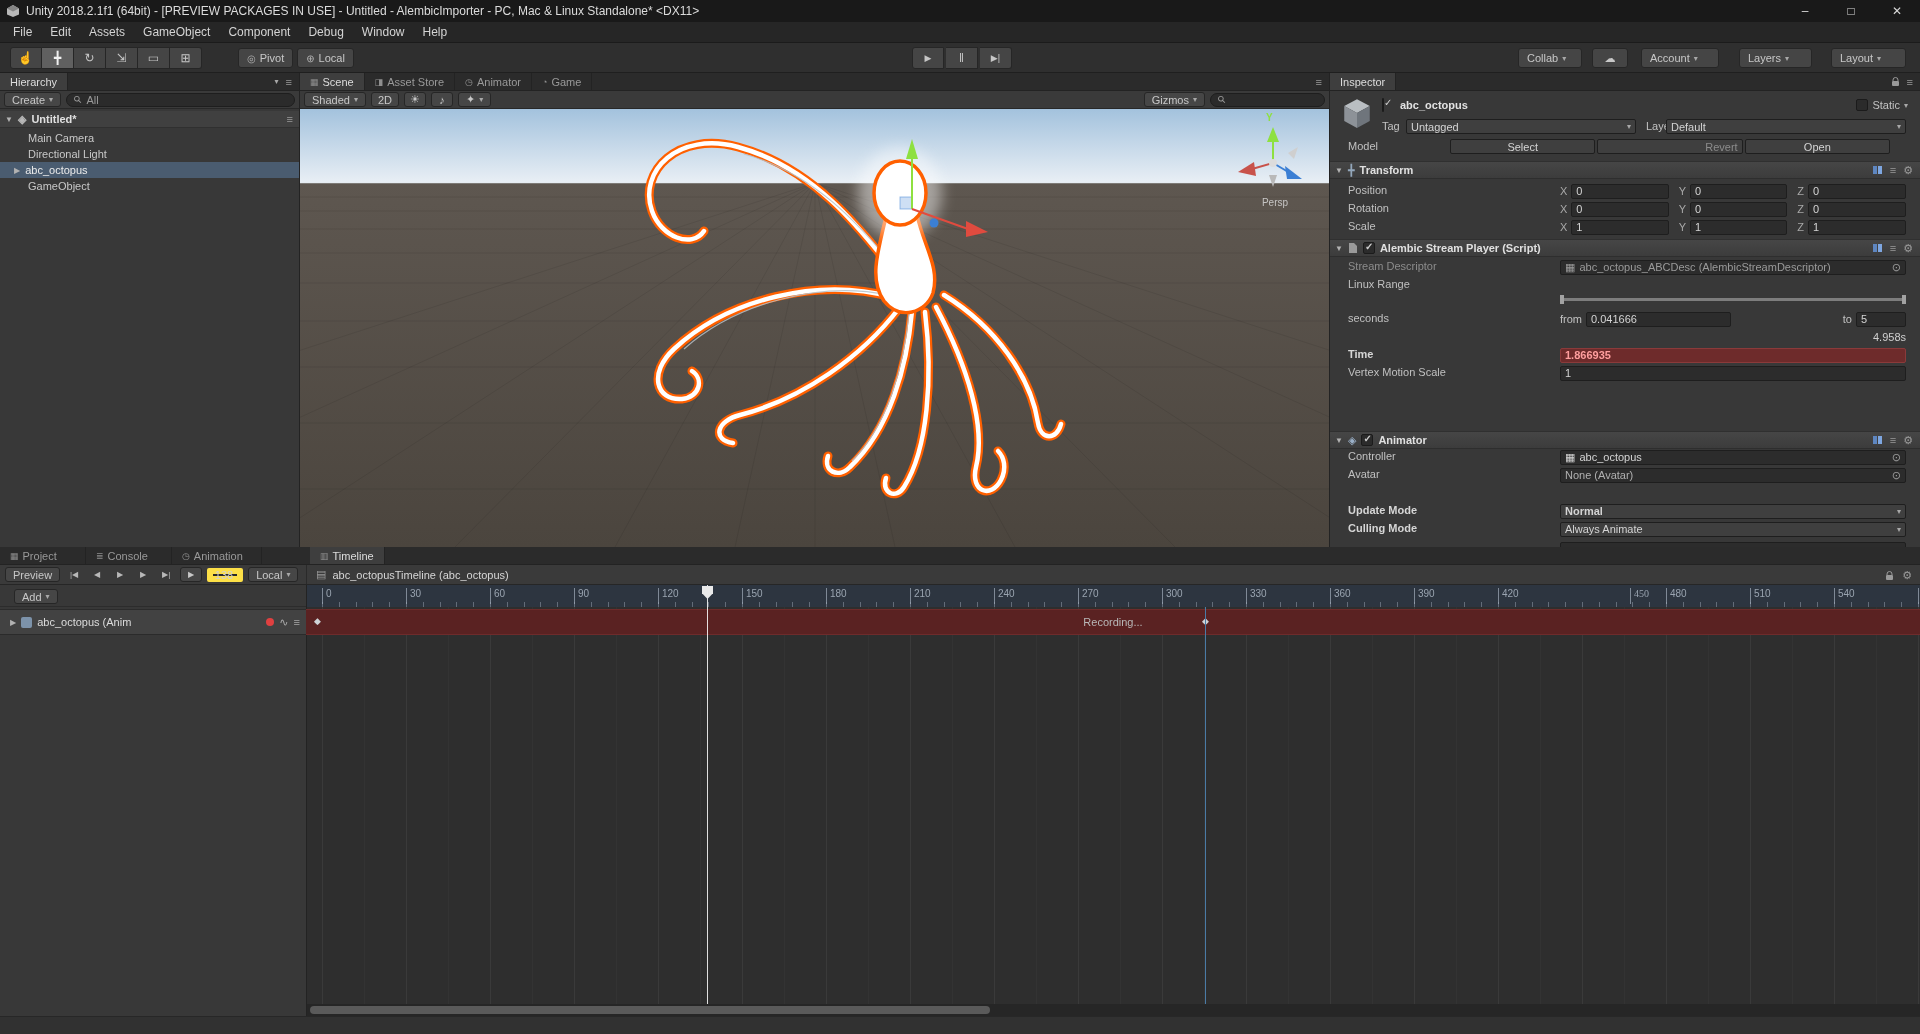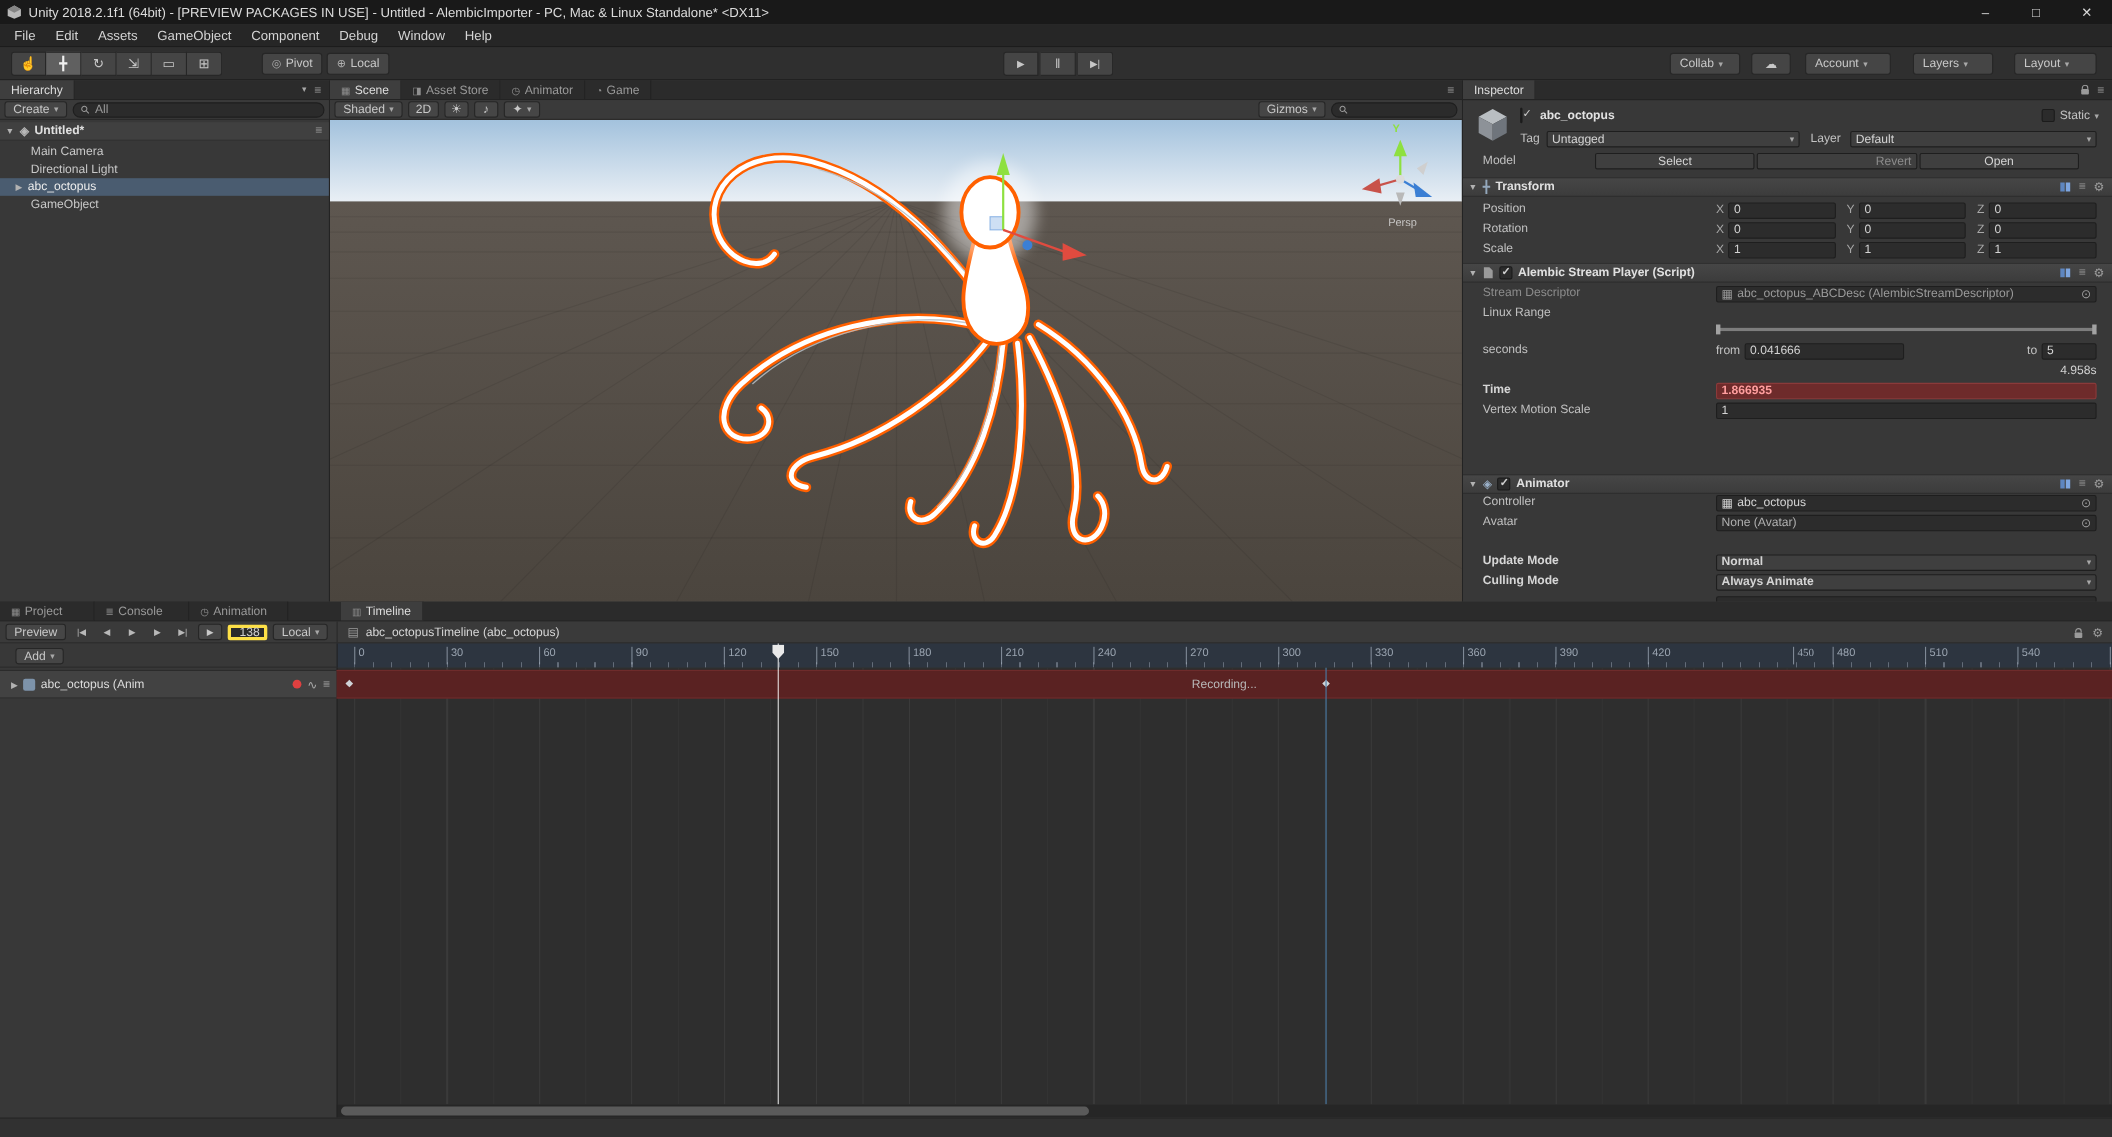--- a/index.html
+++ b/index.html
@@ -66,21 +66,21 @@
   .slider-track .line{position:absolute;left:0;right:0;top:3px;height:3px;background:#1f1f1f}
   .slider-track .fillx{position:absolute;left:2px;right:2px;top:3px;height:3px;background:#7d7d7d}
   .slider-track .hdl{position:absolute;top:0;width:4px;height:9px;background:#a2a2a2}
   .picker{color:#9c9c9c;font-size:11px;flex:none}
   .miscfold{color:#6b95d6;font-weight:bold}
   
   .bpanel{position:absolute;left:0;top:547px;width:1920px;height:487px;background:#383838}
   .btab{width:86px}
   .btoolbar{position:absolute;left:0;top:18px;right:0;height:20px;background:#3a3a3a;border-bottom:1px solid #262626;display:flex;align-items:center;gap:5px;padding-left:5px}
   .tbtn{width:18px;text-align:center;color:#b8b8b8;font-size:8px}
-  .ffield{width:36px;height:14px;background:#2a2a2a;border:3px solid #fde047;border-radius:2px;color:#d0d0d0;display:flex;align-items:center;justify-content:flex-end;padding:0 4px}
+  .ffield{width:36px;height:14px;background:#2a2a2a;border:6px solid #fde047;border-radius:2px;color:#d0d0d0;display:flex;align-items:center;justify-content:flex-end;padding:0 4px}
   .addrow{position:absolute;left:0;top:38px;width:306px;height:22px;background:#383838;border-bottom:1px solid #2c2c2c}
   .ruler{position:absolute;left:306px;right:0;top:38px;height:22px;background:#2d3540;border-left:1px solid #232323;overflow:hidden}
   .ruler::after{content:"";position:absolute;left:15px;right:0;bottom:0;height:5px;
      background:repeating-linear-gradient(90deg,rgba(165,175,190,.45) 0 1px,transparent 1px 16.8px)}
   .tick{position:absolute;top:3px;height:16px;border-left:1px solid #7f8996;padding-left:3px;color:#9aa4b0;font-size:10px}
   .tbody{position:absolute;left:306px;right:0;top:60px;height:397px;background:#2e2e2e;border-left:1px solid #232323;
      background-image:repeating-linear-gradient(90deg,#3a3a3a 0 1px,transparent 1px 84px),repeating-linear-gradient(90deg,transparent 0 42px,#333 42px 43px,transparent 43px 84px);
      background-position:15px 0,15px 0}
   .trackrow{position:absolute;left:0;top:62px;width:306px;height:26px;background:#424242;border-top:1px solid #2b2b2b;border-bottom:1px solid #2b2b2b;display:flex;align-items:center;gap:5px;padding:0 6px 0 10px;color:#dcdcdc}
   .redband{position:absolute;left:306px;right:0;top:62px;height:26px;background:#5a2222;border-top:1px solid #6e2b2b;border-bottom:1px solid #6e2b2b;display:flex;align-items:center;justify-content:center;color:#b8b8b8}
@@ -404,21 +404,21 @@
         <span class="arr">▾</span>
       </div>
 
       <div class="irow" style="top:28px">
         <span class="r" style="left:52px;top:1px">Tag</span>
         <div class="field dd r" style="left:76px;top:0;width:230px;flex:none">
           <span>Untagged</span>
           <span class="arr sp">▾</span>
         </div>
         <span class="r" style="left:316px;top:1px">Layer</span>
-        <div class="field dd r" style="left:352px;top:0;right:14px;flex:none">
+        <div class="field dd r" style="left:336px;top:0;right:14px;flex:none">
           <span>Default</span>
           <span class="arr sp">▾</span>
         </div>
       </div>
 
       <div class="irow" style="top:48px">
         <span class="ilabel">Model</span>
         <div class="r" style="left:120px;right:30px;top:0;display:flex;gap:2px">
           <div class="field dd" style="justify-content:center">
               <span>Select</span>
@@ -632,21 +632,21 @@
           <div class="field dd">
             <span style="font-weight:bold">Normal</span>
             <span class="arr sp">▾</span>
           </div>
         </div>
       </div>
       <div class="irow" style="top:430px">
         <span class="ilabel boldlab">Culling Mode</span>
         <div class="ival">
           <div class="field dd">
-            <span style="font-weight:bold">Always Animate</span>
+            <span style="font-weight:normal">Always Animate</span>
             <span class="arr sp">▾</span>
           </div>
         </div>
       </div>
       <div class="irow" style="top:450px">
         <div class="ival">
             <div class="field"></div>
           </div>
       </div>
     </div>

